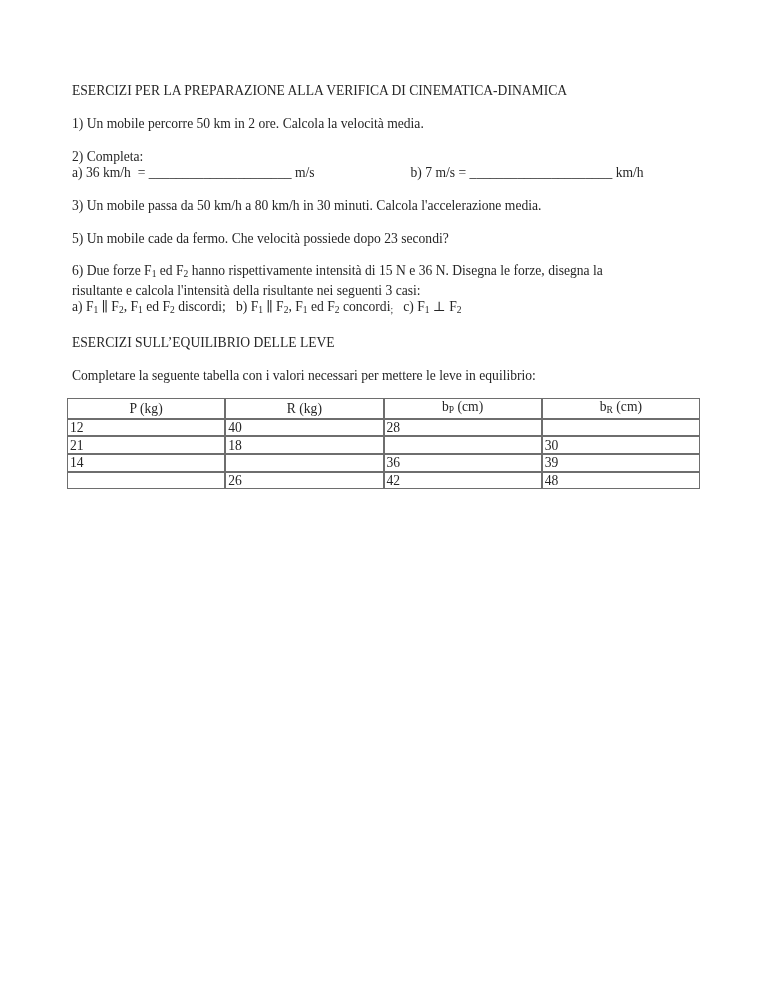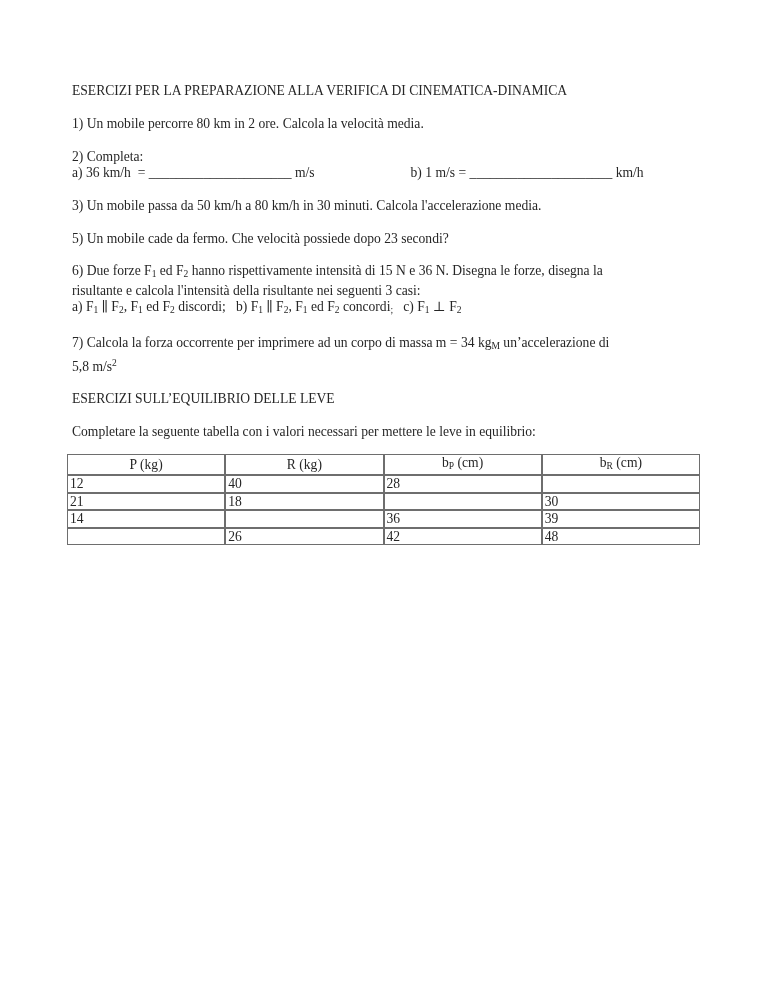--- a/index.html
+++ b/index.html
@@ -48,36 +48,34 @@
     overflow: hidden;
   }
 </style>
 </head>
 <body>
 
 <div class="page">
 
   <h1>ESERCIZI PER LA PREPARAZIONE ALLA VERIFICA DI CINEMATICA-DINAMICA</h1>
 
-  <p>1) Un mobile percorre 80 km in 2 ore. Calcola la velocità media.</p>
+  <p>1) Un mobile percorre 50 km in 2 ore. Calcola la velocità media.</p>
 
   <p><span>2) Completa:
-a) 36 km/h  = </span><span>_____________________</span><span> m/s</span><span class="m-gap"></span><span>b) 1 m/s = </span><span>_____________________</span><span> km/h</span></p>
+a) 36 km/h  = </span><span>_____________________</span><span> m/s</span><span class="m-gap"></span><span>b) 7 m/s = </span><span>_____________________</span><span> km/h</span></p>
 
   <p>3) Un mobile passa da 50 km/h a 80 km/h in 30 minuti. Calcola l'accelerazione media.</p>
 
 
   <p>5) Un mobile cade da fermo. Che velocità possiede dopo 23 secondi?</p>
 
   <p><span>6) Due forze F</span><span class="m-sub">1</span><span> ed F</span><span class="m-sub">2</span><span> hanno rispettivamente intensità di 15 N e 36 N. Disegna le forze, disegna la
 risultante e calcola l'intensità della risultante nei seguenti 3 casi:
 a) F</span><span class="m-sub">1</span><span> ∥ F</span><span class="m-sub">2</span><span>, F</span><span class="m-sub">1</span><span> ed F</span><span class="m-sub">2</span><span> discordi;   b) F</span><span class="m-sub">1</span><span> ∥ F</span><span class="m-sub">2</span><span>, F</span><span class="m-sub">1</span><span> ed F</span><span class="m-sub">2</span><span> concordi</span><span class="m-sub">;</span><span>   c) F</span><span class="m-sub">1</span><span> ⊥ F</span><span class="m-sub">2</span></p>
 
-  <p><span>7) Calcola la forza occorrente per imprimere ad un corpo di massa m = 34 kg</span><span class="m-sub">M</span><span> un’accelerazione di
-5,8 m/s</span><span class="m-sup">2</span></p>
 
   <h2>ESERCIZI SULL’EQUILIBRIO DELLE LEVE</h2>
 
   <p>Completare la seguente tabella con i valori necessari per mettere le leve in equilibrio:</p>
 
   <table class="lever-table">
     <thead>
       <tr>
         <th><span>P (kg)</span></th>
         <th><span>R (kg)</span></th>

